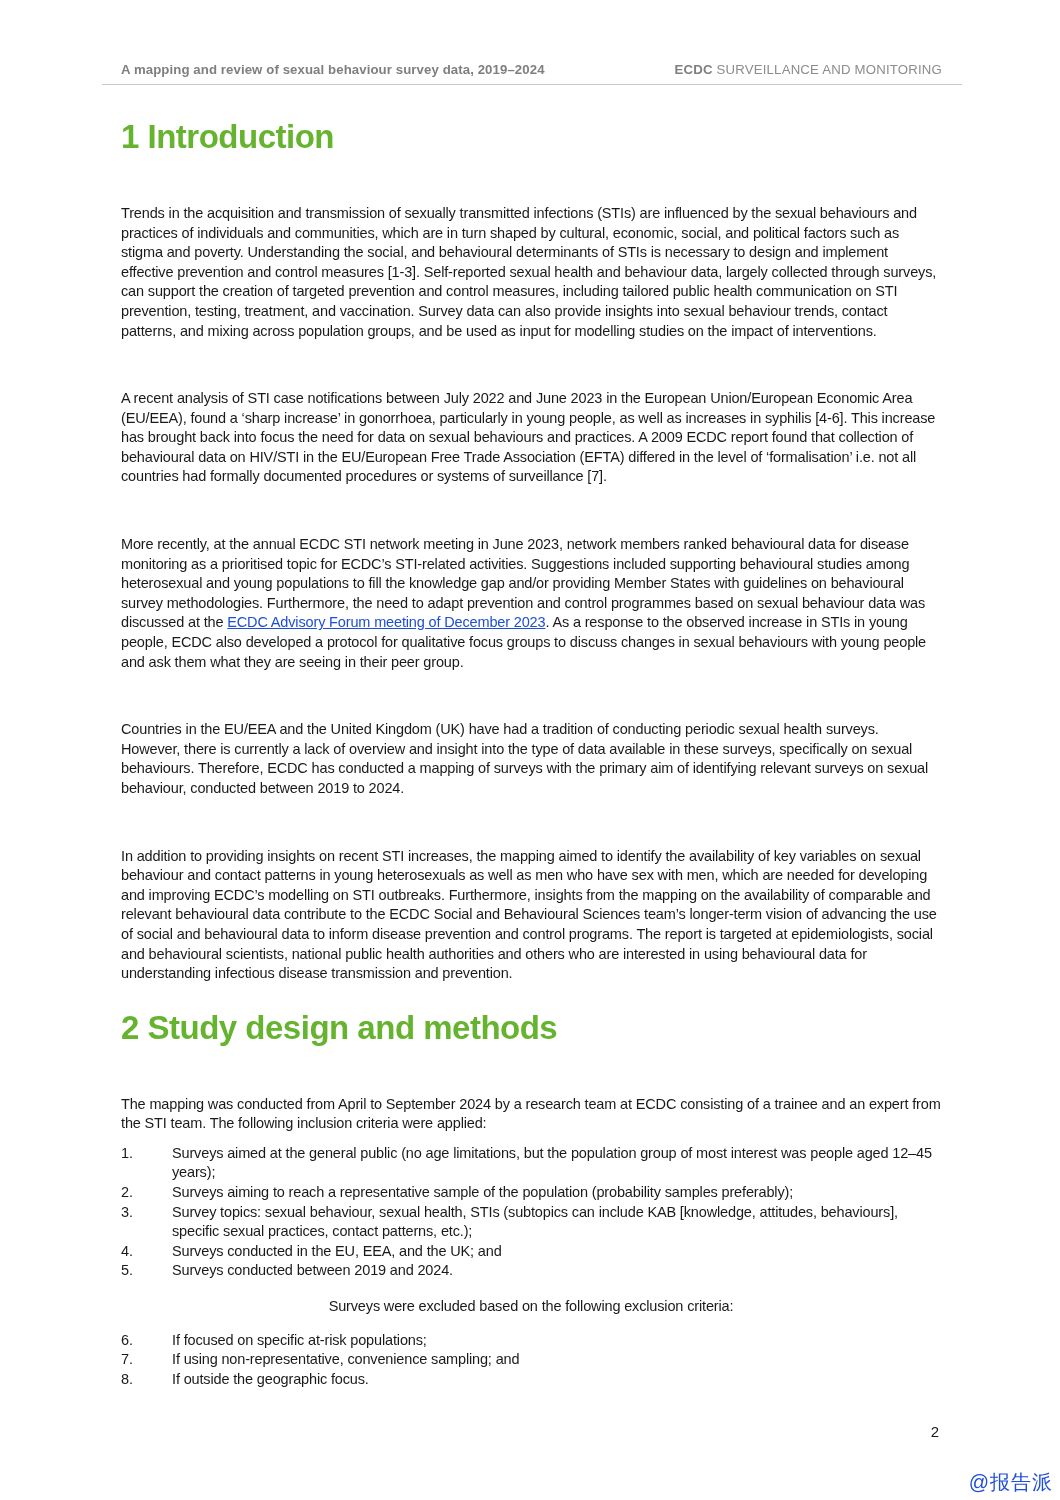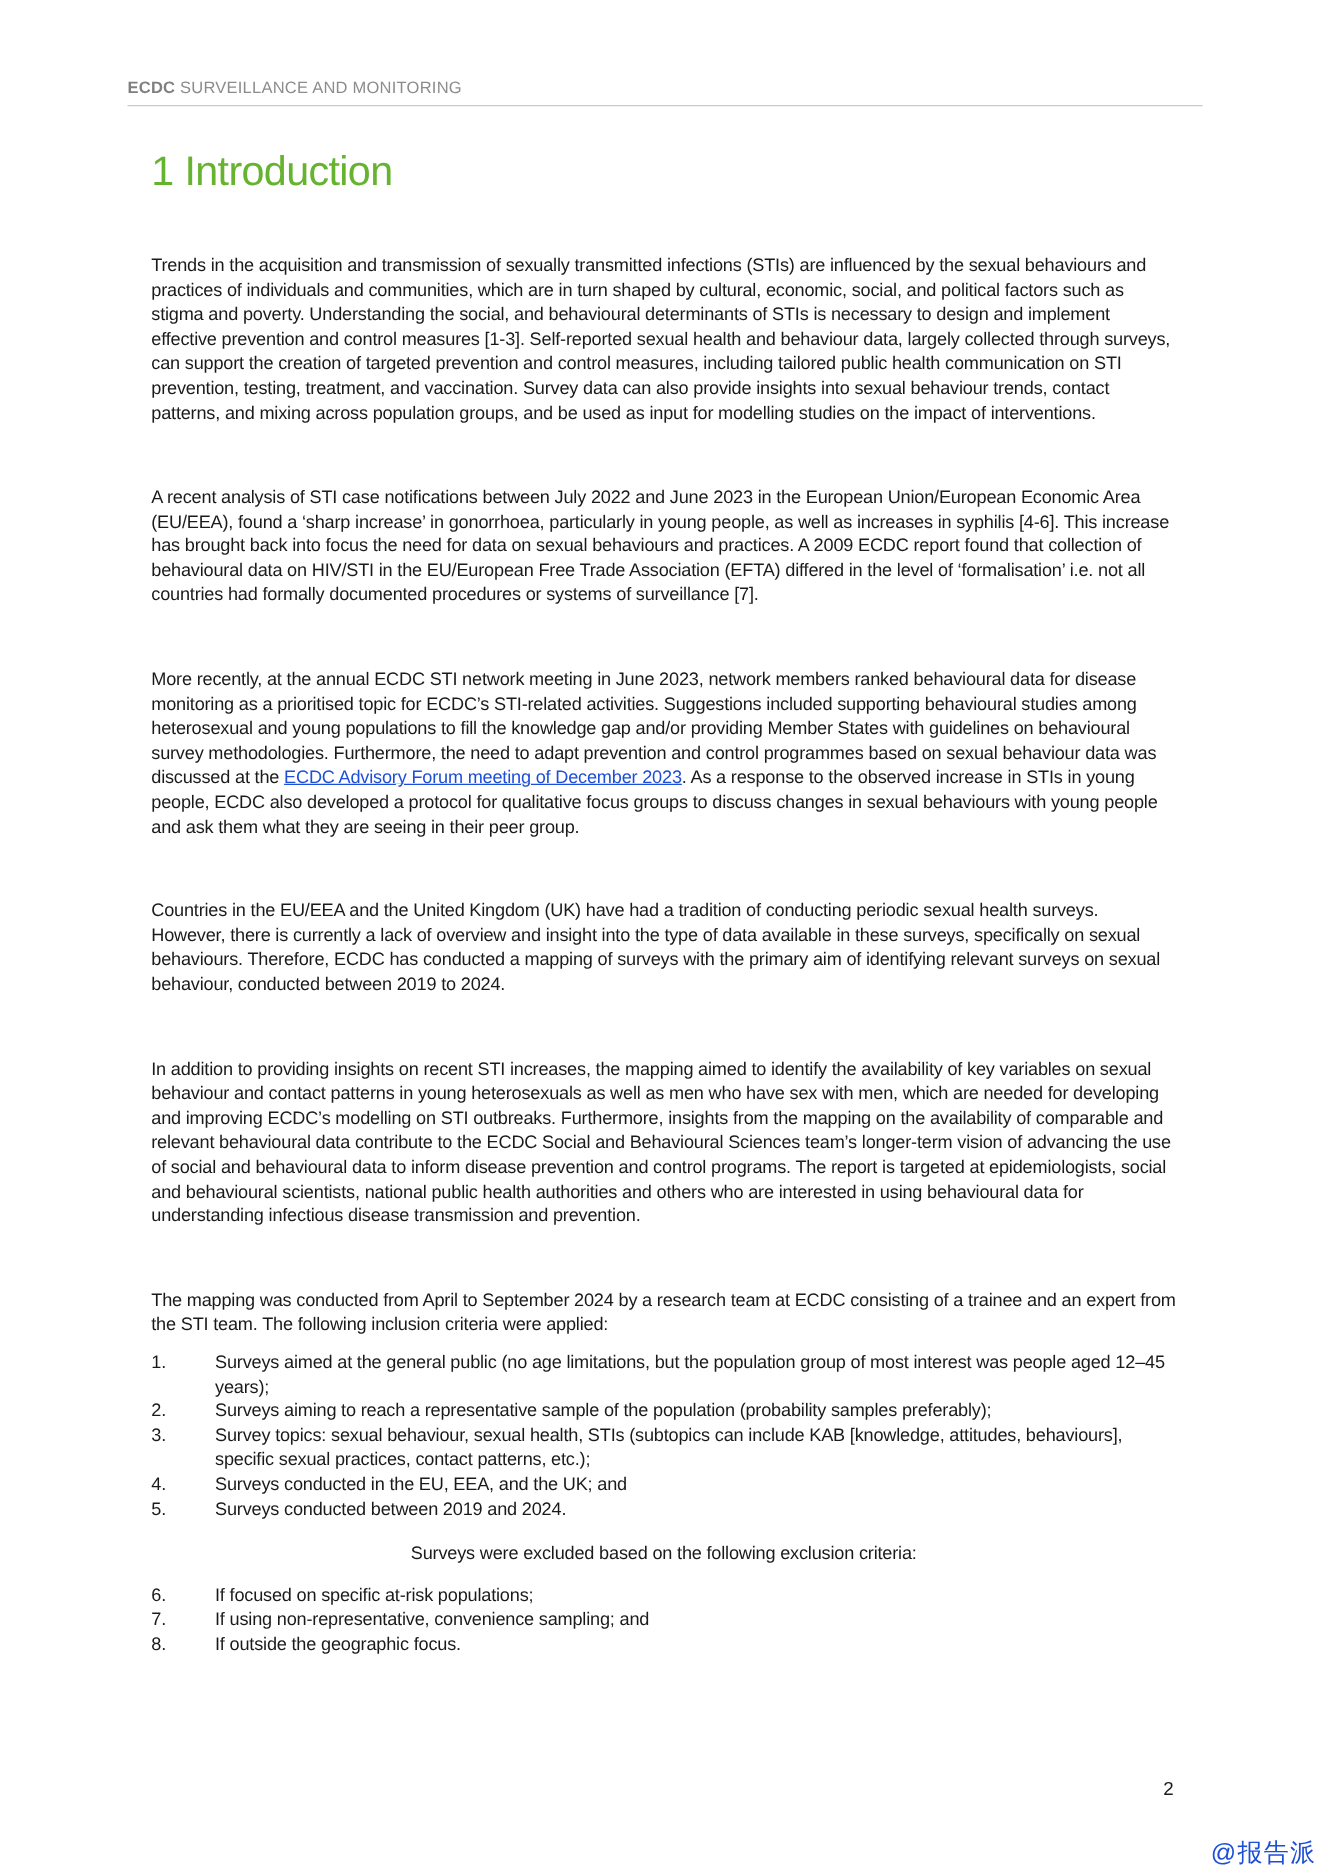--- a/index.html
+++ b/index.html
@@ -41,21 +41,21 @@
   }
   .header-right .brand-bold { font-weight: bold; color: #7f7f7f; }
   
   .content {
     margin: 33px 119px 0 121px;
     width: 820px;
   }
   .section-heading {
     color: #65b32e;
     font-size: 33px;
-    font-weight: normal;
+    font-weight: bold;
     letter-spacing: -0.5px;
     line-height: 1.15;
     margin-bottom: 21px;
   }
   .section-heading.second { margin-top: 25px; margin-bottom: 23px; }
   .para {
     font-size: 14.5px;
     line-height: 19.6px;
     letter-spacing: -0.15px;
     margin-bottom: 10px;
@@ -100,39 +100,41 @@
     color: #1d4ed8;
     letter-spacing: 1px;
   }
 </style>
 </head>
 <body>
 
 <div class="page">
 
   <div class="header">
+    <span class="header-left">A mapping and review of sexual behaviour survey data, 2019–2024</span>
     <span class="header-right">
       <span class="brand-bold">ECDC</span><span> SURVEILLANCE AND MONITORING</span>
     </span>
   </div>
 
   <div class="content">
 
     <h1 class="section-heading">1 Introduction</h1>
 
     <p class="para">Trends in the acquisition and transmission of sexually transmitted infections (STIs) are influenced by the sexual behaviours and practices of individuals and communities, which are in turn shaped by cultural, economic, social, and political factors such as stigma and poverty. Understanding the social, and behavioural determinants of STIs is necessary to design and implement effective prevention and control measures [1-3]. Self-reported sexual health and behaviour data, largely collected through surveys, can support the creation of targeted prevention and control measures, including tailored public health communication on STI prevention, testing, treatment, and vaccination. Survey data can also provide insights into sexual behaviour trends, contact patterns, and mixing across population groups, and be used as input for modelling studies on the impact of interventions.</p>
 
     <p class="para">A recent analysis of STI case notifications between July 2022 and June 2023 in the European Union/European Economic Area (EU/EEA), found a ‘sharp increase’ in gonorrhoea, particularly in young people, as well as increases in syphilis [4-6]. This increase has brought back into focus the need for data on sexual behaviours and practices. A 2009 ECDC report found that collection of behavioural data on HIV/STI in the EU/European Free Trade Association (EFTA) differed in the level of ‘formalisation’ i.e. not all countries had formally documented procedures or systems of surveillance [7].</p>
 
     <p class="para"><span>More recently, at the annual ECDC STI network meeting in June 2023, network members ranked behavioural data for disease monitoring as a prioritised topic for ECDC’s STI-related activities. Suggestions included supporting behavioural studies among heterosexual and young populations to fill the knowledge gap and/or providing Member States with guidelines on behavioural survey methodologies. Furthermore, the need to adapt prevention and control programmes based on sexual behaviour data was discussed at the </span><span class="link">ECDC Advisory Forum meeting of December 2023</span><span>. As a response to the observed increase in STIs in young people, ECDC also developed a protocol for qualitative focus groups to discuss changes in sexual behaviours with young people and ask them what they are seeing in their peer group.</span></p>
 
     <p class="para">Countries in the EU/EEA and the United Kingdom (UK) have had a tradition of conducting periodic sexual health surveys. However, there is currently a lack of overview and insight into the type of data available in these surveys, specifically on sexual behaviours. Therefore, ECDC has conducted a mapping of surveys with the primary aim of identifying relevant surveys on sexual behaviour, conducted between 2019 to 2024.</p>
 
     <p class="para">In addition to providing insights on recent STI increases, the mapping aimed to identify the availability of key variables on sexual behaviour and contact patterns in young heterosexuals as well as men who have sex with men, which are needed for developing and improving ECDC’s modelling on STI outbreaks. Furthermore, insights from the mapping on the availability of comparable and relevant behavioural data contribute to the ECDC Social and Behavioural Sciences team’s longer-term vision of advancing the use of social and behavioural data to inform disease prevention and control programs. The report is targeted at epidemiologists, social and behavioural scientists, national public health authorities and others who are interested in using behavioural data for understanding infectious disease transmission and prevention.</p>
 
+    <h1 class="section-heading second">2 Study design and methods</h1>
 
     <p class="para">The mapping was conducted from April to September 2024 by a research team at ECDC consisting of a trainee and an expert from the STI team. The following inclusion criteria were applied:</p>
 
     <div class="criteria-list">
       <div class="criteria-item">
         <span class="criteria-num">1.</span>
         <span class="criteria-text">Surveys aimed at the general public (no age limitations, but the population group of most interest was people aged 12–45 years);</span>
       </div>
       <div class="criteria-item">
         <span class="criteria-num">2.</span>

